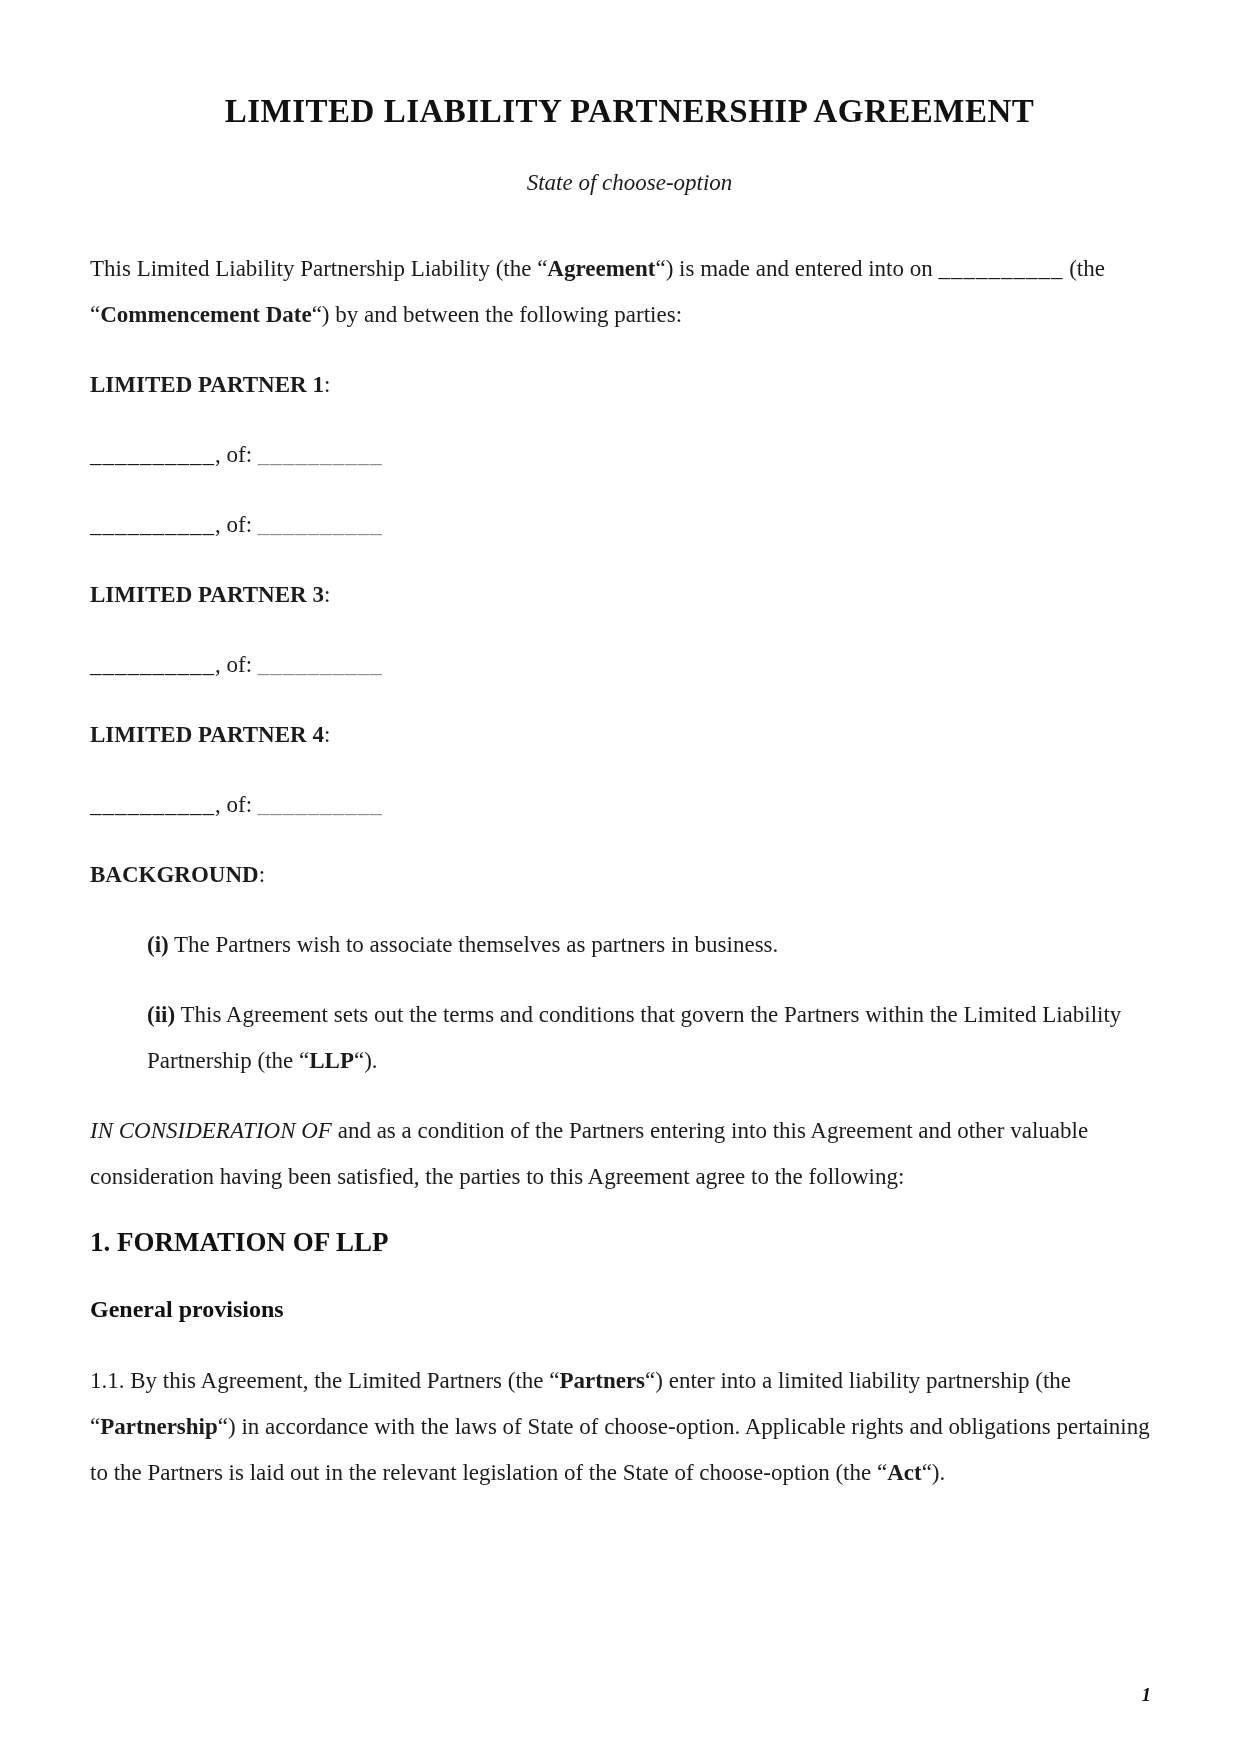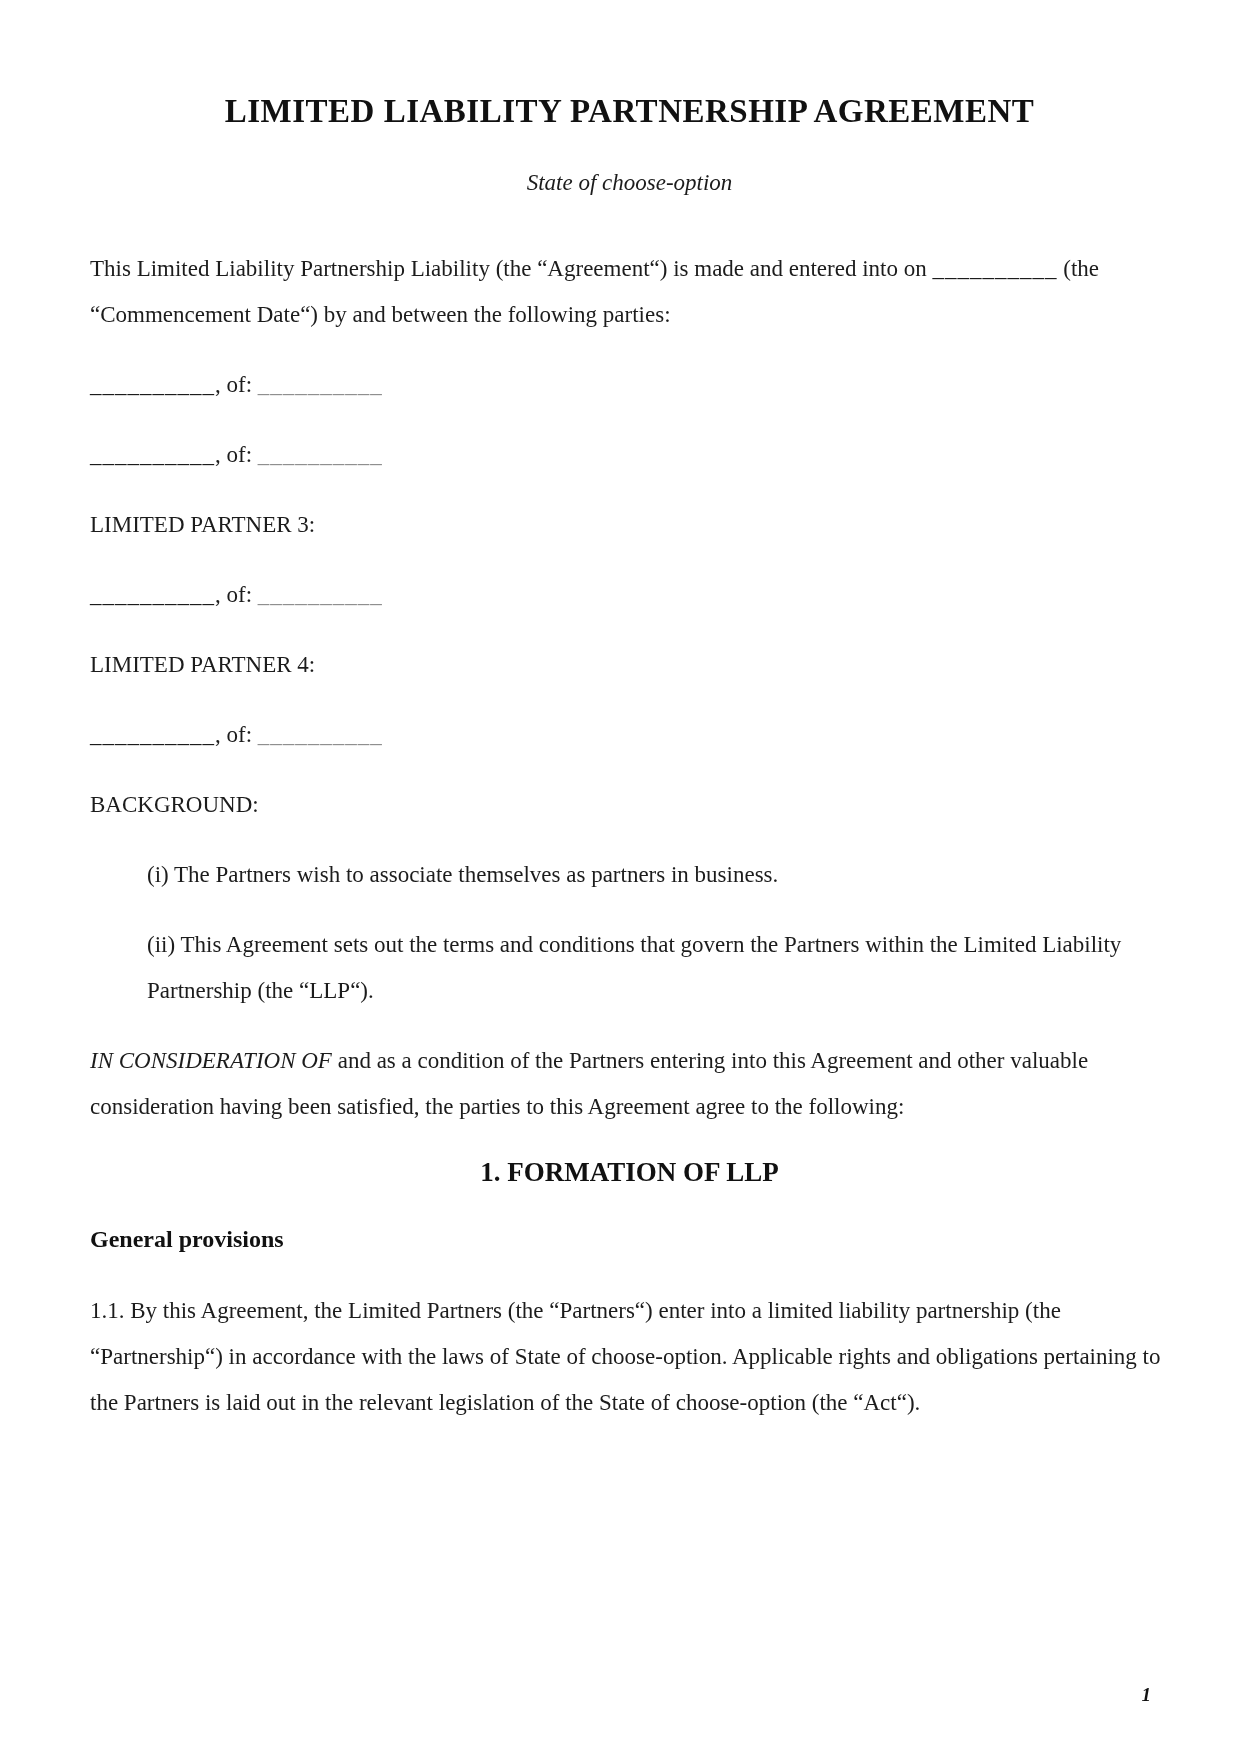--- a/index.html
+++ b/index.html
@@ -41,30 +41,29 @@
   }
   p.body.indent { margin-left: 57px; }
   .blank { letter-spacing: 1px; white-space: nowrap; }
   .blank-gray { color: #8f8f8f; }
   h2.section {
     font-size: 27px;
     line-height: 36px;
     font-weight: bold;
     margin: 20px 0 26px 0;
     color: #111111;
-    text-align: center;
   }
   h3.sub {
     font-size: 24px;
     line-height: 46px;
     font-weight: bold;
     margin: 0 0 26px 0;
     color: #111111;
   }
-  strong { font-weight: normal; }
+  strong { font-weight: bold; }
   em.caps-italic { font-style: italic; text-align: right; }
   .page-number {
     position: absolute;
     right: 90px;
     bottom: 48px;
     font-size: 19px;
     font-weight: bold;
     font-style: italic;
     color: #111111;
   }
@@ -73,20 +72,21 @@
 <body>
 
 <div class="page">
 
   <h1 class="doc-title">LIMITED LIABILITY PARTNERSHIP AGREEMENT</h1>
 
   <div class="doc-subtitle">State of choose-option</div>
 
   <p class="body"><span>This Limited Liability Partnership Liability (the “</span><strong>Agreement</strong><span>“) is made and entered into on </span><span class="blank">__________</span><span> (the “</span><strong>Commencement Date</strong><span>“) by and between the following parties:</span></p>
 
+  <p class="body"><strong>LIMITED PARTNER 1</strong><span>:</span></p>
   <p class="body"><span class="blank">__________</span><span>, of: </span><span class="blank blank-gray">__________</span></p>
 
   <p class="body"><span class="blank">__________</span><span>, of: </span><span class="blank blank-gray">__________</span></p>
 
   <p class="body"><strong>LIMITED PARTNER 3</strong><span>:</span></p>
   <p class="body"><span class="blank">__________</span><span>, of: </span><span class="blank blank-gray">__________</span></p>
 
   <p class="body"><strong>LIMITED PARTNER 4</strong><span>:</span></p>
   <p class="body"><span class="blank">__________</span><span>, of: </span><span class="blank blank-gray">__________</span></p>
 

